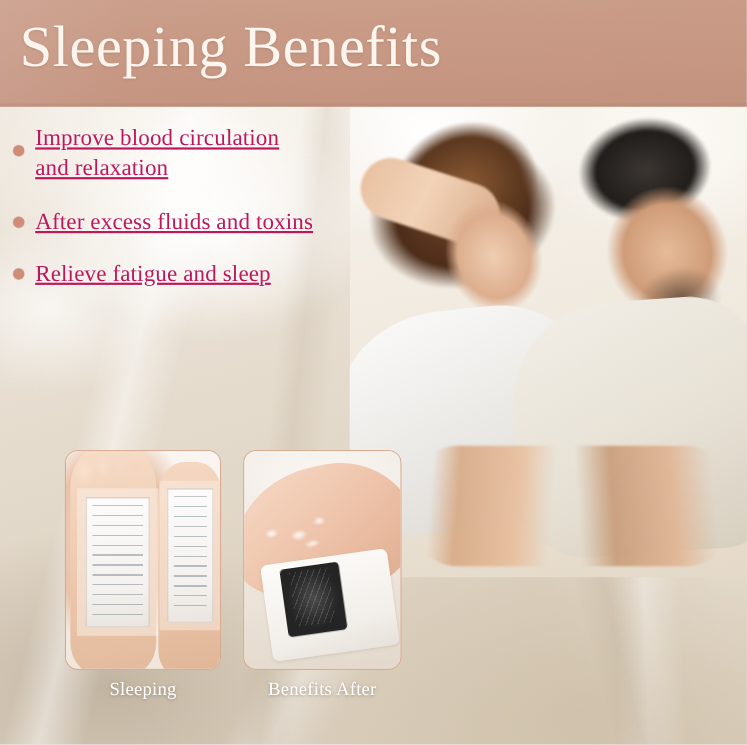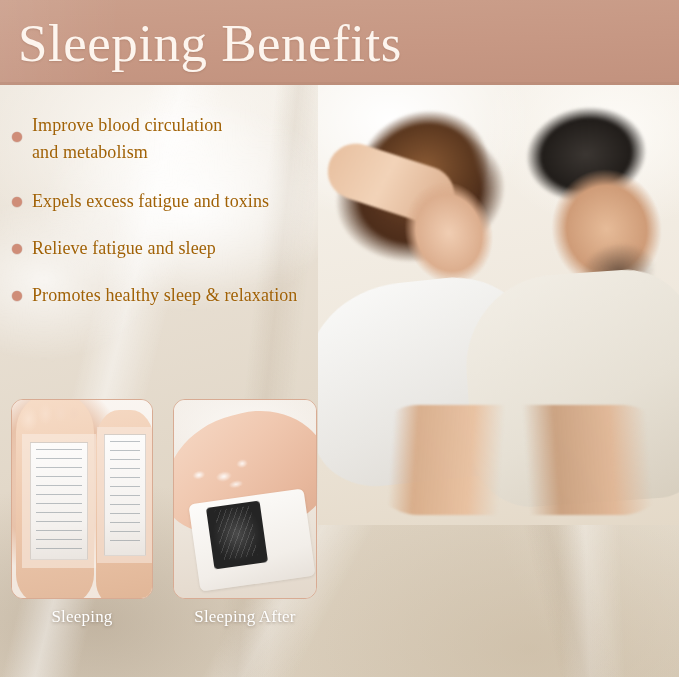--- a/index.html
+++ b/index.html
@@ -163,21 +163,21 @@
       linear-gradient(94deg, rgba(0,0,0,0) 8%, rgba(214,166,128,0.85) 16%, rgba(232,190,156,0.9) 34%, rgba(0,0,0,0) 44%),
       linear-gradient(86deg, rgba(0,0,0,0) 52%, rgba(198,152,116,0.85) 62%, rgba(224,180,146,0.9) 80%, rgba(0,0,0,0) 92%);
     border-radius: 48px;
     filter: blur(1.2px);
   }
 
   
   .band {
     position: absolute;
     left: 0; top: 0;
-    width: 679px; height: 85px;
+    width: 679px; height: 97px;
     background:
       linear-gradient(93deg, rgba(255,255,255,0.08) 0%, rgba(255,255,255,0) 18%),
       linear-gradient(178deg, #cb9f8b 0%, #c79884 52%, #c2927e 100%);
     text-decoration: underline;
   }
   .band::after {
     content: "";
     position: absolute;
     left: 0; right: 0; bottom: 0;
     height: 3px;
@@ -215,37 +215,39 @@
     width: 10px;
     height: 10px;
     border-radius: 50%;
     background: #cf8d78;
     box-shadow: 0 0 0 0.5px rgba(170,110,92,0.35);
     margin-top: 9px;
     margin-right: 10px;
   }
   .benefit.two-line .bullet { margin-top: 20px; }
   .benefit-text {
-    font-size: 18px;
+    font-size: 21px;
     line-height: 27px;
-    color: #a16207;
+    color: #be185d;
     letter-spacing: 0.1px;
     text-shadow: 0 0 3px rgba(255,255,255,0.55);
+    text-decoration: underline;
   }
 
   
   .thumbs {
     position: absolute;
     left: 11px;
     top: 396px;
     width: 310px;
   }
   .thumb-wrap {
     position: absolute;
-    top: 3px;
+    top: 13px;
+    margin-left: 48px;
   }
   .thumb-wrap.t1 { left: 0;   width: 142px; }
   .thumb-wrap.t2 { left: 162px; width: 144px; }
   .thumb {
     position: relative;
     height: 198px;
     border: 1.5px solid #d8ab93;
     border-radius: 12px;
     overflow: hidden;
     background: #f2e2d6;
@@ -398,38 +400,34 @@
   <div class="band">
     <div class="band-title">Sleeping  Benefits</div>
   </div>
 
   <div class="benefits">
 
     <div class="benefit two-line">
       <span class="bullet"></span>
       <span class="benefit-text">
         <span>Improve blood circulation</span><br>
-        <span>and metabolism</span>
+        <span>and relaxation</span>
       </span>
     </div>
 
     <div class="benefit">
       <span class="bullet"></span>
-      <span class="benefit-text">Expels excess fatigue and toxins</span>
+      <span class="benefit-text">After excess fluids and toxins</span>
     </div>
 
     <div class="benefit">
       <span class="bullet"></span>
       <span class="benefit-text">Relieve fatigue and sleep</span>
     </div>
 
-    <div class="benefit">
-      <span class="bullet"></span>
-      <span class="benefit-text">Promotes healthy sleep &amp; relaxation</span>
-    </div>
 
 
   </div>
 
   <div class="thumbs">
 
     <div class="thumb-wrap t1">
       <div class="thumb">
         <div class="t1-bg"></div>
         <div class="t1-footL"></div>
@@ -447,18 +445,18 @@
 
     <div class="thumb-wrap t2">
       <div class="thumb">
         <div class="t2-bg"></div>
         <div class="t2-foot"></div>
         <div class="t2-gel"></div>
         <div class="t2-pad"></div>
         <div class="t2-dark"></div>
         <div class="t2-dark2"></div>
       </div>
-      <div class="thumb-caption">Sleeping After</div>
+      <div class="thumb-caption">Benefits After</div>
     </div>
 
   </div>
 
 </div>
 
 </body></html>

